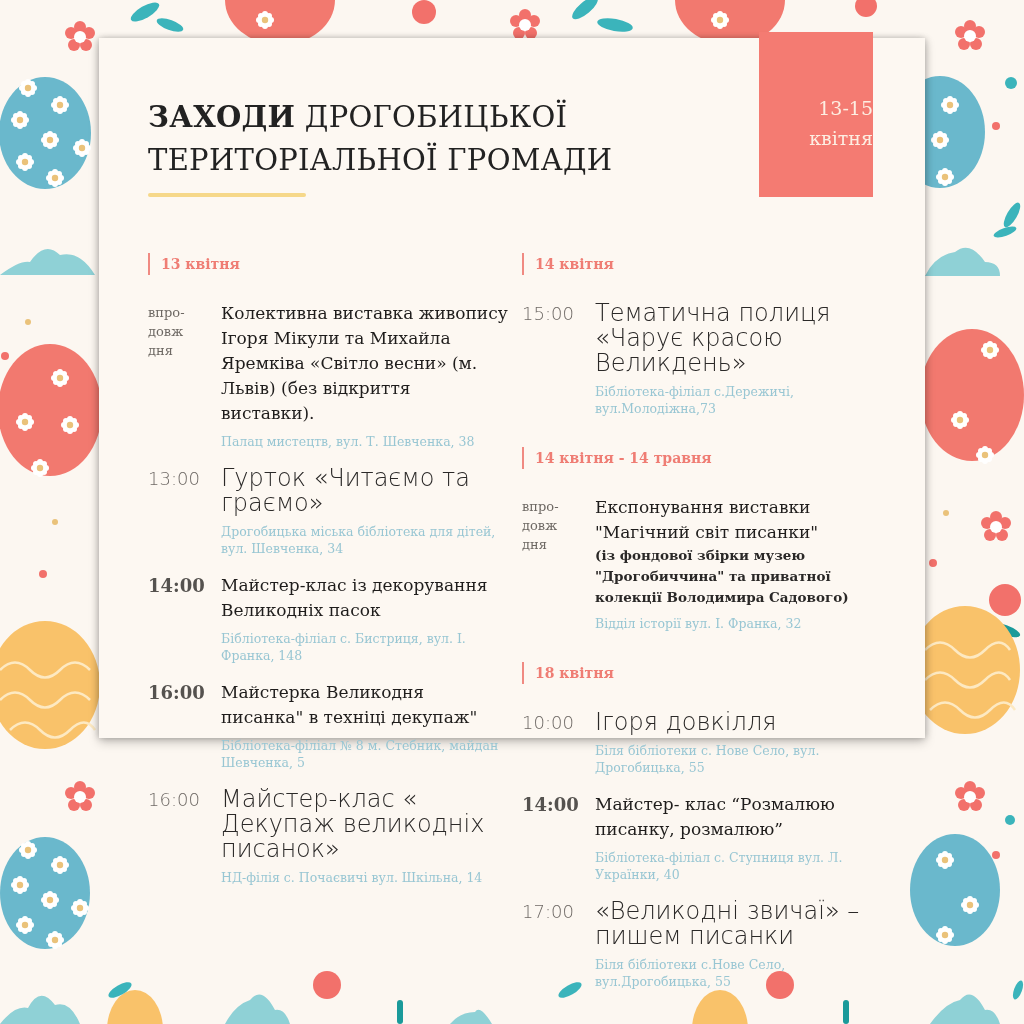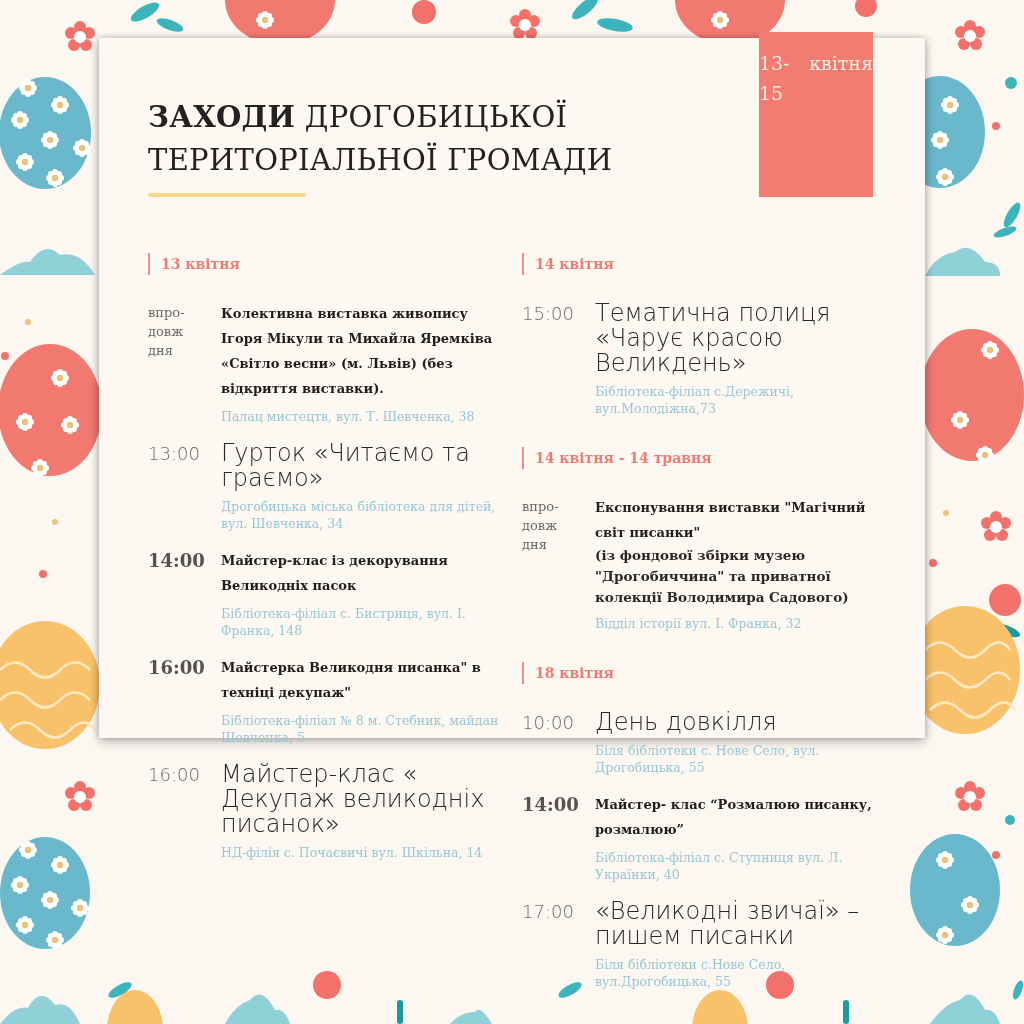--- a/index.html
+++ b/index.html
@@ -19,40 +19,40 @@
     font-family: "DejaVu Serif", serif; font-size: 29px; line-height: 43px; color: #222;
     letter-spacing: 0.3px;
   }
   .title b { font-weight: 700; }
   .title-underline {
     position: absolute; left: 49px; top: 155px; width: 158px; height: 4px; background: #f6d88a; border-radius: 2px;
   }
   .date-badge {
     position: absolute; left: 660px; top: -6px; width: 114px; height: 165px;
     background: #f47b72; color: #fdeee2;
-    display: flex; flex-direction: row; align-items: flex-start; justify-content: center;
+    display: flex; flex-direction: column; align-items: flex-end; justify-content: center;
     font-family: "DejaVu Serif", serif; font-size: 19px; line-height: 30px; padding-top: 16px; box-sizing: border-box;
   }
   .col { position: absolute; top: 215px; width: 360px; }
   .col.left { left: 49px; }
   .col.right { left: 423px; }
   .day {
     border-left: 2px solid #f08a82; padding-left: 11px; height: 22px; line-height: 22px;
     color: #ef7d74; font-weight: 700; font-size: 14px; margin-bottom: 26px;
   }
   .event { display: flex; margin-bottom: 16px; }
   .time {
     width: 73px; flex: none; color: #6f6a66; font-size: 18px; line-height: 25px;
     font-family: "DejaVu Sans", sans-serif; font-weight: 300;
   }
   .time.bold { font-weight: 700; font-family: "DejaVu Serif", serif; color: #55524f; }
   .time.small { font-family: "DejaVu Serif", serif; font-size: 13px; line-height: 19px; padding-top: 2px; color: #6d6863; }
   .body { flex: 1; }
   .ev-title { font-size: 24px; line-height: 25px; color: #2b2928; font-family: "DejaVu Sans", sans-serif; font-weight: 300; }
-  .ev-title.bold { font-family: "DejaVu Serif", serif; font-weight: 700; color: #1f1d1c; font-size: 13px; }
+  .ev-title.bold { font-family: "DejaVu Serif", serif; font-weight: 400; color: #1f1d1c; font-size: 17px; }
   .ev-sub { font-family: "DejaVu Serif", serif; font-weight: 700; font-size: 13.5px; line-height: 21px; color: #2a2827; }
   .ev-loc { font-size: 12.5px; line-height: 17px; color: #98c6d3; margin-top: 7px; font-family: "DejaVu Serif", serif; }
 </style>
 </head>
 <body>
 
 <svg class="bg" width="1024" height="1024" viewBox="0 0 1024 1024">
   <defs>
     <g id="daisy">
       <circle r="7" fill="#fff"></circle>
@@ -265,21 +265,21 @@
         <div class="ev-title bold">Експонування виставки "Магічний світ писанки"</div>
         <div class="ev-sub">(із фондової збірки музею "Дрогобиччина" та приватної колекції Володимира Садового)</div>
         <div class="ev-loc">Відділ історії вул. І. Франка, 32</div>
       </div>
     </div>
 
     <div class="day">18 квітня</div>
     <div class="event">
       <div class="time">10:00</div>
       <div class="body">
-        <div class="ev-title">День довкілля</div>
+        <div class="ev-title">Ігоря довкілля</div>
         <div class="ev-loc">Біля бібліотеки с. Нове Село, вул. Дрогобицька, 55</div>
       </div>
     </div>
     <div class="event">
       <div class="time bold">14:00</div>
       <div class="body">
         <div class="ev-title bold">Майстер- клас “Розмалюю писанку, розмалюю”</div>
         <div class="ev-loc">Бібліотека-філіал с. Ступниця вул. Л. Українки, 40</div>
       </div>
     </div>

